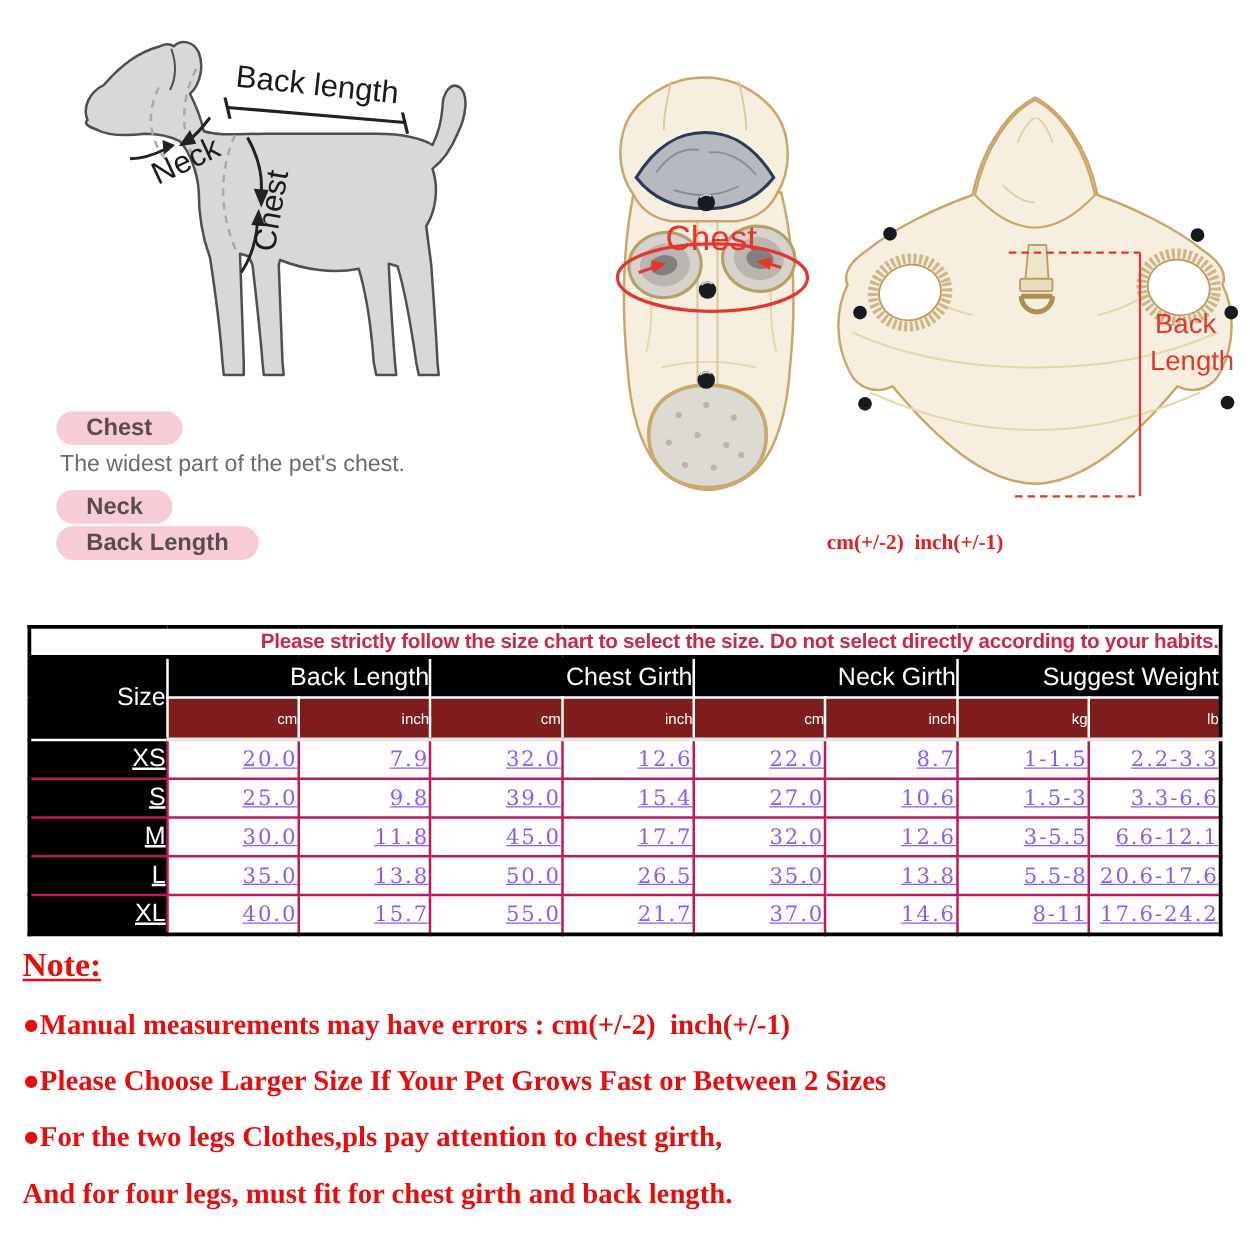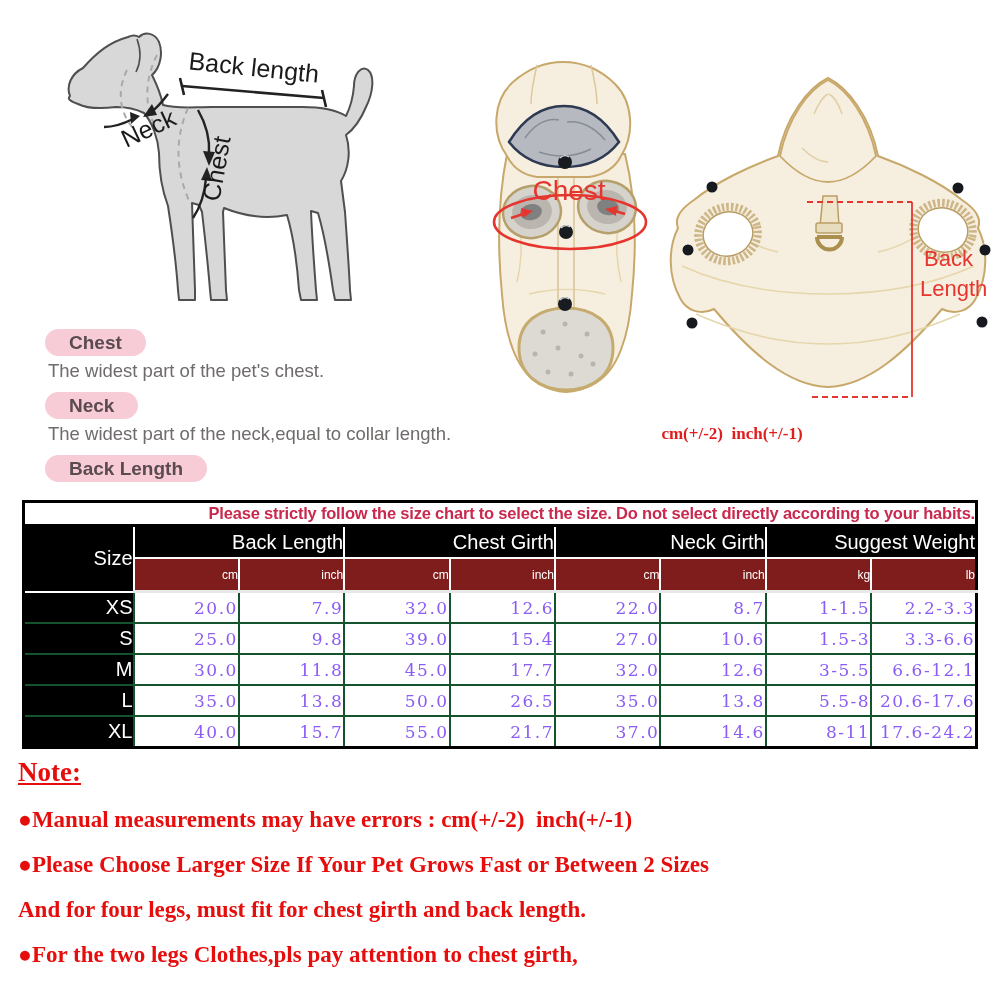--- a/index.html
+++ b/index.html
@@ -23,21 +23,21 @@
   
   table.size-table{position:absolute;left:22px;top:500px;width:956px;border-collapse:collapse;
              table-layout:fixed;border:3px solid #000;background:#fff;}
   table.size-table td{text-align:right;vertical-align:middle;padding:0;}
   .warning-cell{height:21px;background:#fff;color:#c9294e;font-weight:bold;font-size:16.5px;
                 letter-spacing:-0.2px;border-bottom:3px solid #000;}
   .hgroup td{background:#000;color:#fff;font-size:20px;height:30px;border:2px solid #fff;}
   .hunit td{background:#7f1d1d;color:#fff;font-size:12px;height:31px;border:2px solid #fff;
             border-bottom:3px solid #e8e8e8;}
   td.size-head{background:#000;color:#fff;font-size:20px;border:2px solid #fff;}
-  .brow td{height:29px;border:2px solid #14532d;}
+  .brow td{height:29px;border:2px solid #be185d;text-decoration:underline;}
   td.size-label{background:#000;color:#fff;font-size:20px;}
   td.value-cell{background:#fff;color:#8b5cf6;font-family:"DejaVu Serif",serif;
                 font-size:17px;letter-spacing:1.5px;}
 
   
   .notes{position:absolute;left:18px;top:756px;color:#e60d0d;
          font-family:"Liberation Serif","DejaVu Sans",serif;font-weight:bold;}
   .notes-title{font-size:27px;line-height:32px;margin-bottom:17px;text-decoration:underline;}
   .note-line{font-size:23px;line-height:30px;margin-bottom:15px;white-space:pre;}
 </style>
@@ -217,21 +217,20 @@
 
   <div class="tolerance">cm(+/-2)  inch(+/-1)</div>
 
   <div class="definitions">
     <div class="def-block">
       <span class="pill">Chest</span>
       <div class="def-text">The widest part of the pet's chest.</div>
     </div>
     <div class="def-block">
       <span class="pill">Neck</span>
-      <div class="def-text">The widest part of the neck,equal to collar length.</div>
     </div>
     <div class="def-block">
       <span class="pill">Back Length</span>
     </div>
   </div>
 
   <table class="size-table">
     <colgroup>
       <col style="width:110px">
         <col>
@@ -319,17 +318,17 @@
       <td class="value-cell">8-11</td>
       <td class="value-cell">17.6-24.2</td>
     </tr>
   </tbody>
     </table>
 
   <div class="notes">
     <div class="notes-title">Note:</div>
     <div class="note-line">●Manual measurements may have errors : cm(+/-2)  inch(+/-1)</div>
     <div class="note-line">●Please Choose Larger Size If Your Pet Grows Fast or Between 2 Sizes</div>
+    <div class="note-line">●For the two legs Clothes,pls pay attention to chest girth,</div>
     <div class="note-line">And for four legs, must fit for chest girth and back length.</div>
-    <div class="note-line">●For the two legs Clothes,pls pay attention to chest girth,</div>
   </div>
 
 </div>
 
 </body></html>

